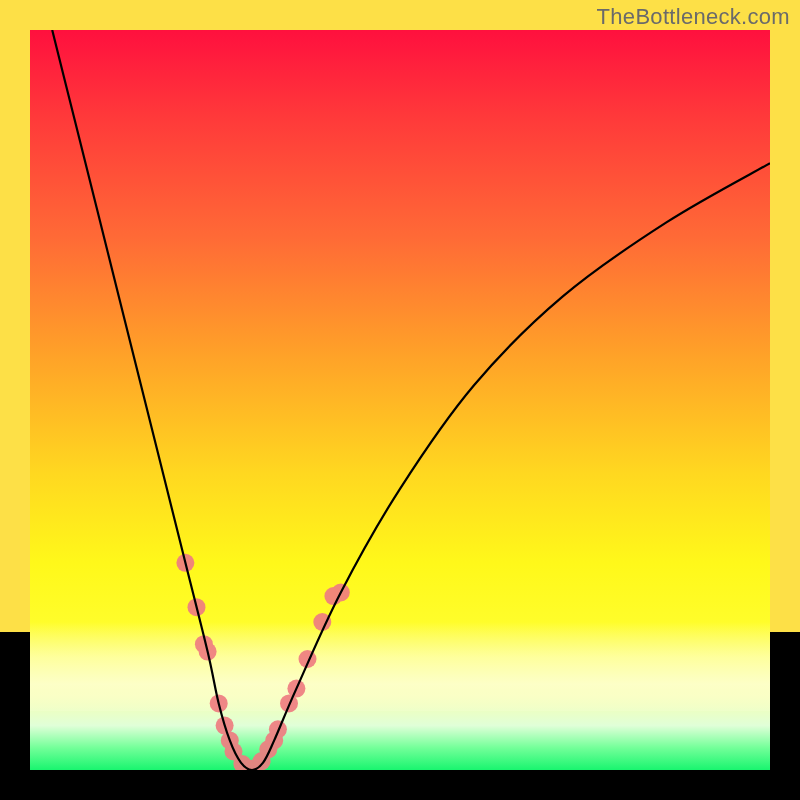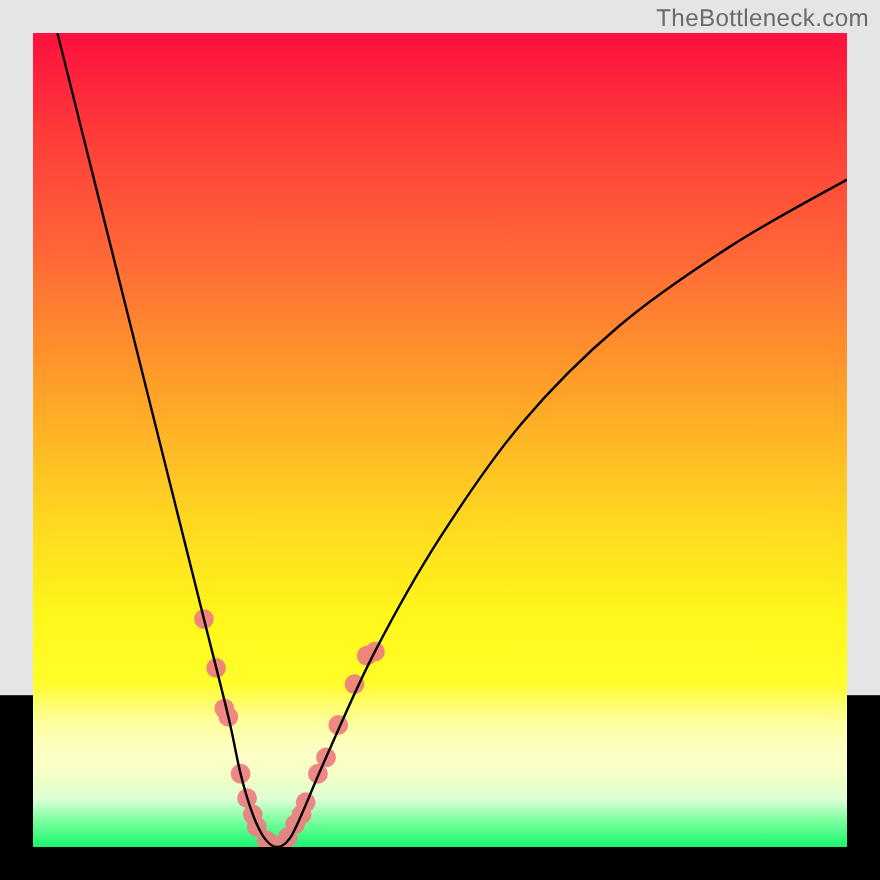--- a/index.html
+++ b/index.html
@@ -8,21 +8,21 @@
     width: 800px;
     height: 800px;
     background: #000;
     font-family: Arial, Helvetica, sans-serif;
     overflow: hidden;
   }
   .frame {
     position: relative;
     width: 800px;
     height: 632px;
-    background: #e5e5e5;
+    background: #fde047;
   }
   .watermark {
     position: absolute;
     top: 4px;
     right: 10px;
     color: #6a6a6a;
     font-size: 22px;
     font-weight: 500;
     letter-spacing: 0.3px;
     z-index: 3;

